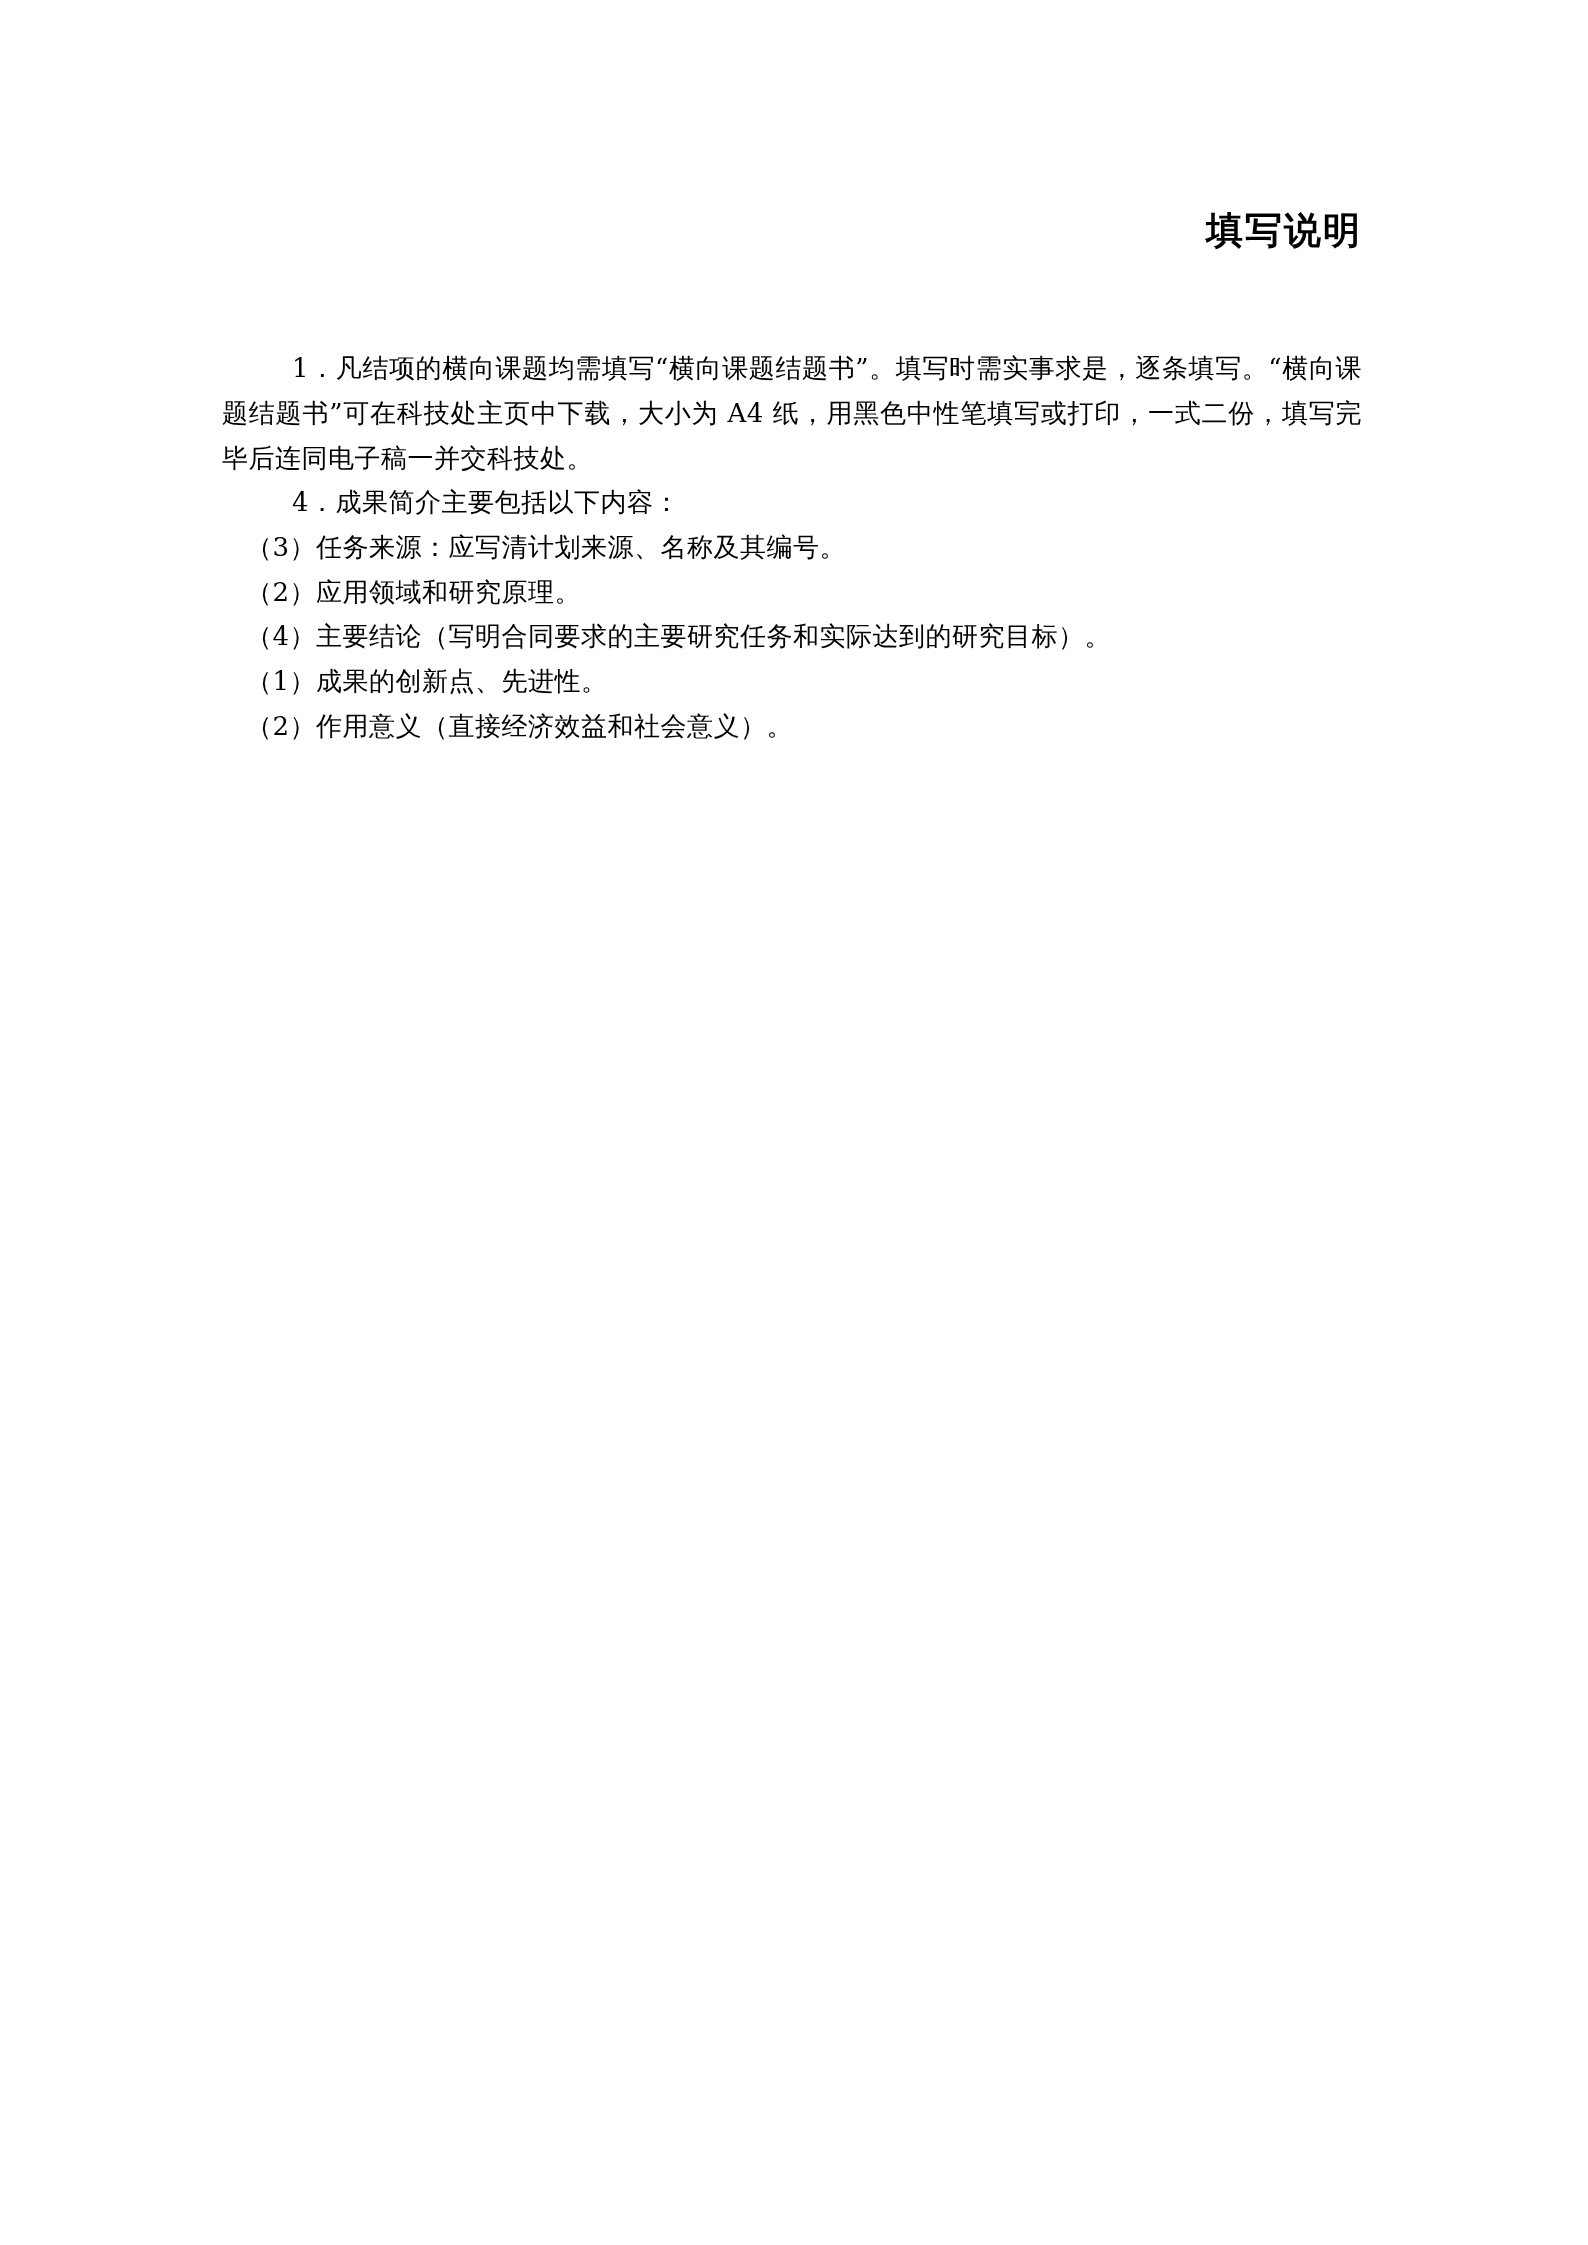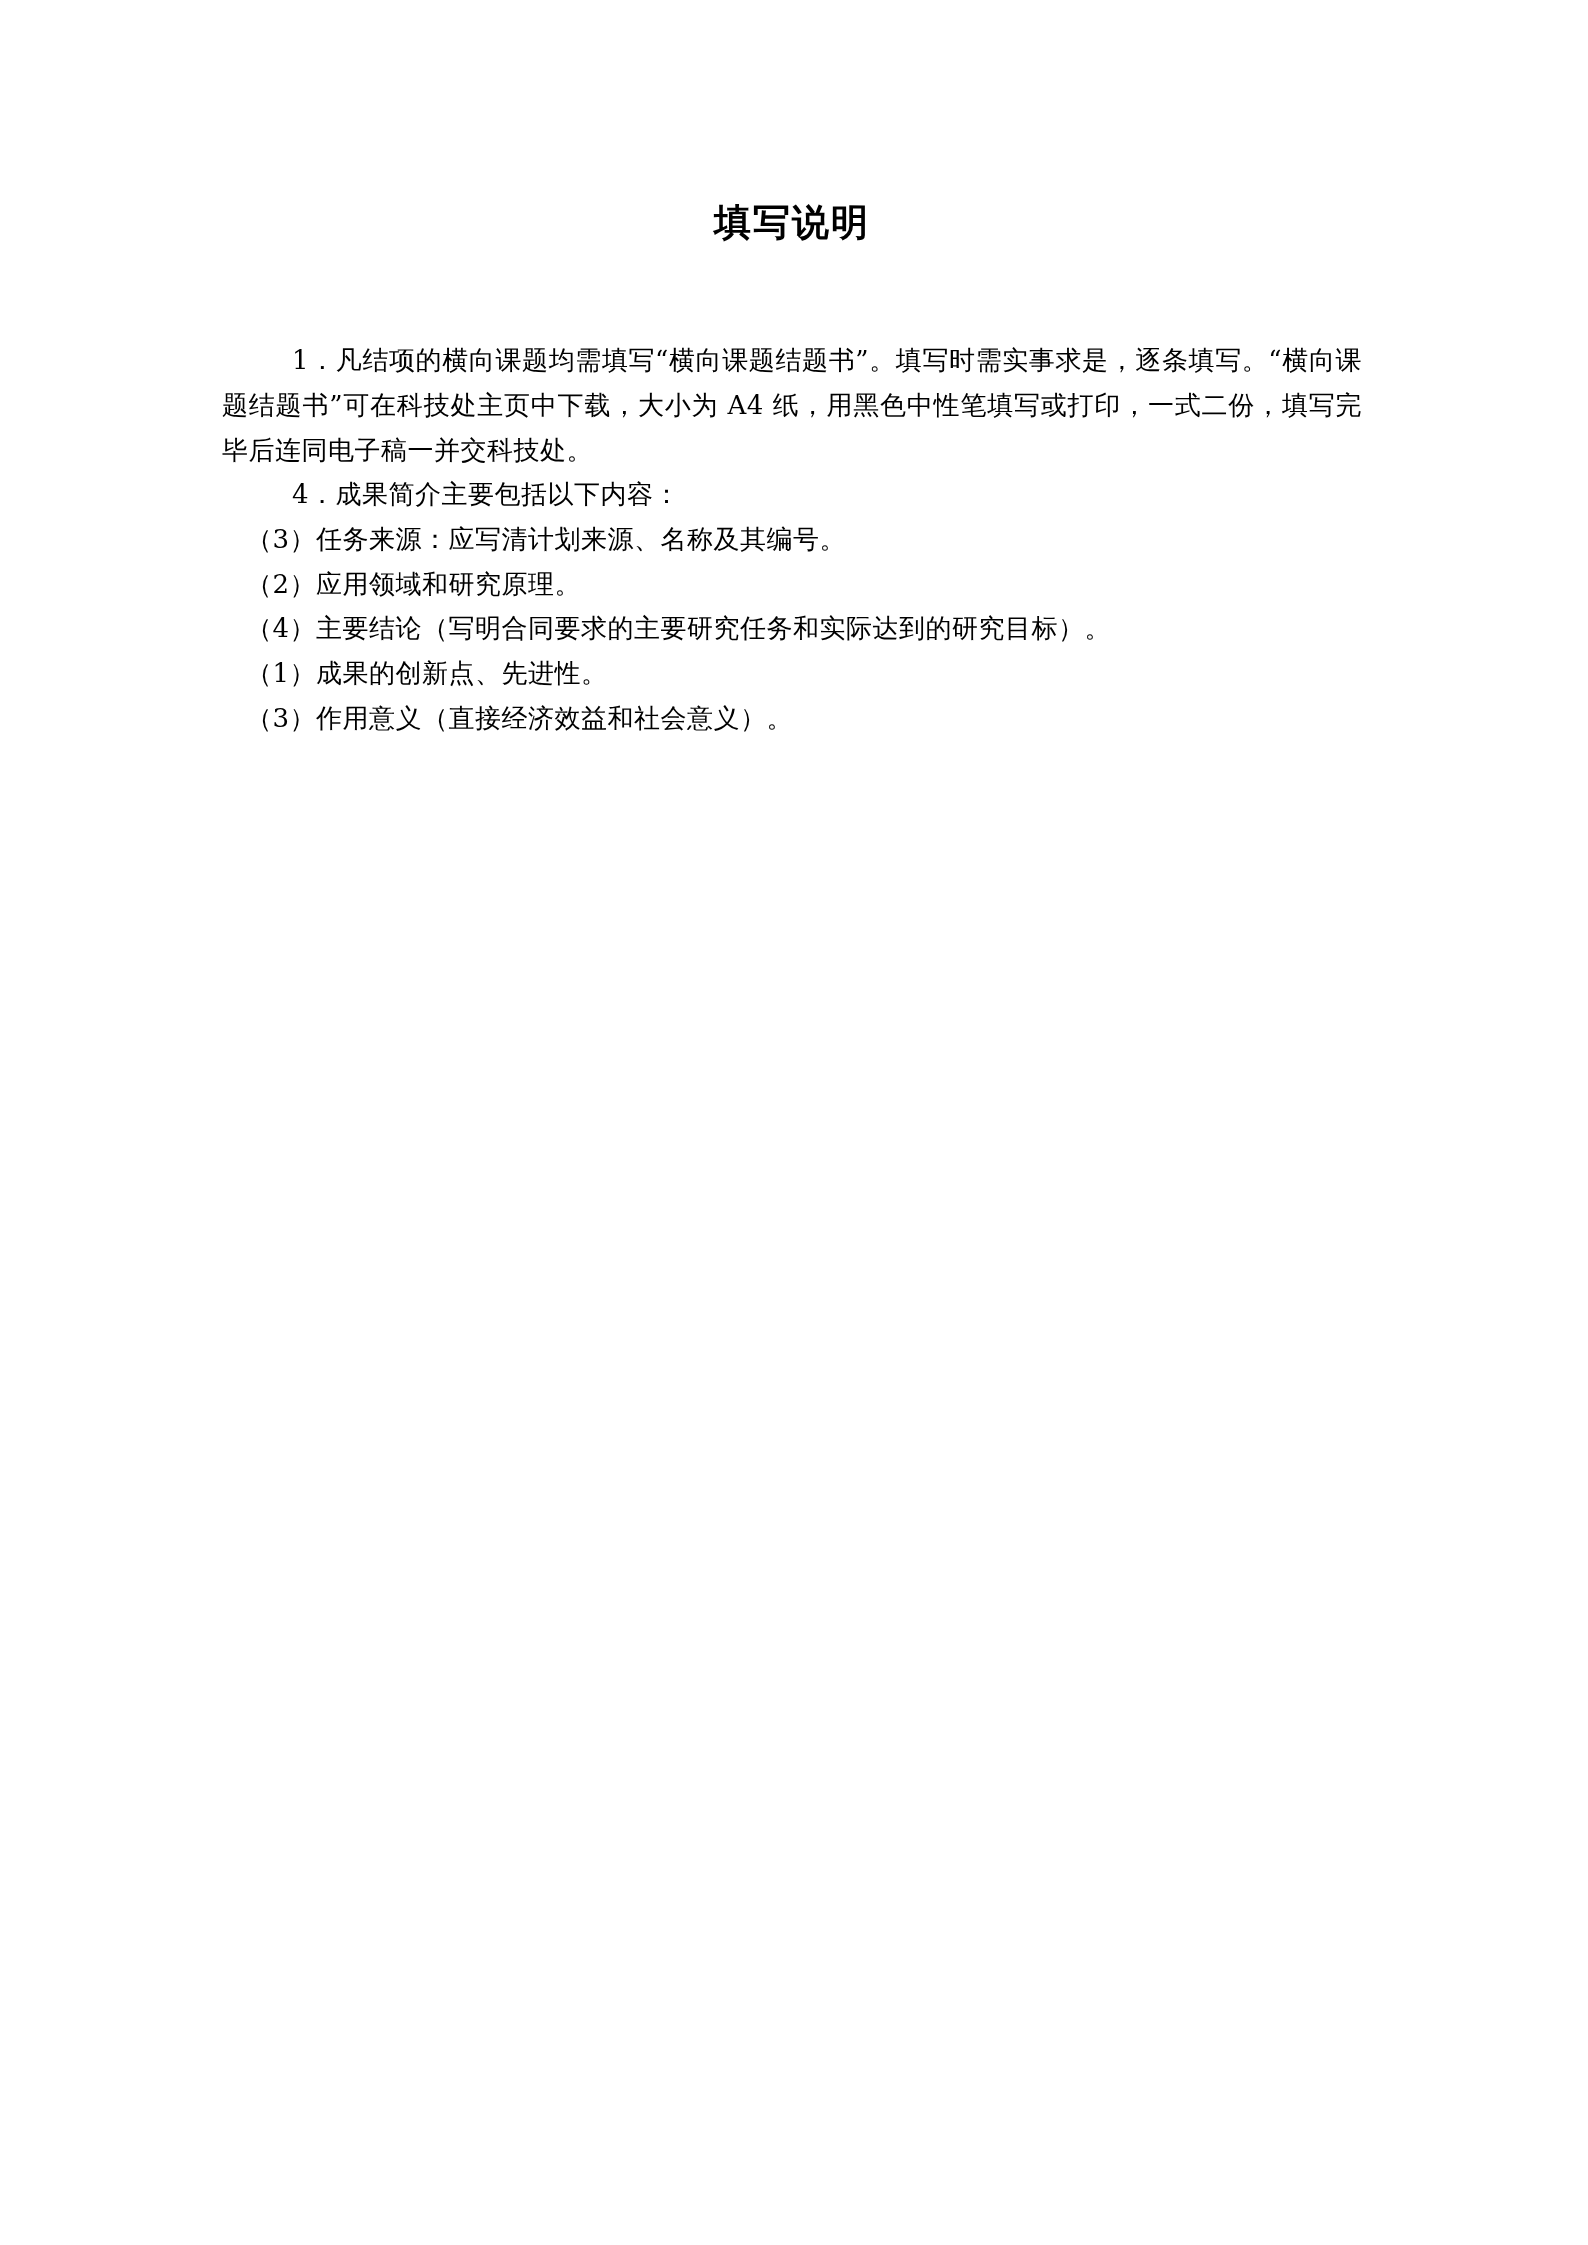--- a/index.html
+++ b/index.html
@@ -17,26 +17,26 @@
     font-family: "DejaVu Serif", serif;
     color: #000000;
   }
   .content {
     position: absolute;
     left: 222px;
     top: 190px;
     width: 1140px;
   }
   .doc-title {
-    text-align: center;
+    text-align: right;
     font-family: "DejaVu Serif", serif;
     font-weight: bold;
     font-size: 37px;
     letter-spacing: 2px;
-    margin: 8px 0 0 0;
+    margin: 16px 0 0 0;
     line-height: 1.3;
   }
   .body-block {
     margin-top: 92px;
   }
   p.para {
     margin: 0;
     font-size: 26px;
     line-height: 1.72;
     text-align: justify;
@@ -65,17 +65,17 @@
       <p class="para indent2">4．成果简介主要包括以下内容：</p>
 
       <p class="para list-item">（3）任务来源：应写清计划来源、名称及其编号。</p>
 
       <p class="para list-item">（2）应用领域和研究原理。</p>
 
       <p class="para list-item">（4）主要结论（写明合同要求的主要研究任务和实际达到的研究目标）。</p>
 
       <p class="para list-item">（1）成果的创新点、先进性。</p>
 
-      <p class="para list-item">（3）作用意义（直接经济效益和社会意义）。</p>
+      <p class="para list-item">（2）作用意义（直接经济效益和社会意义）。</p>
 
     </div>
   </div>
 </div>
 
 </body></html>

